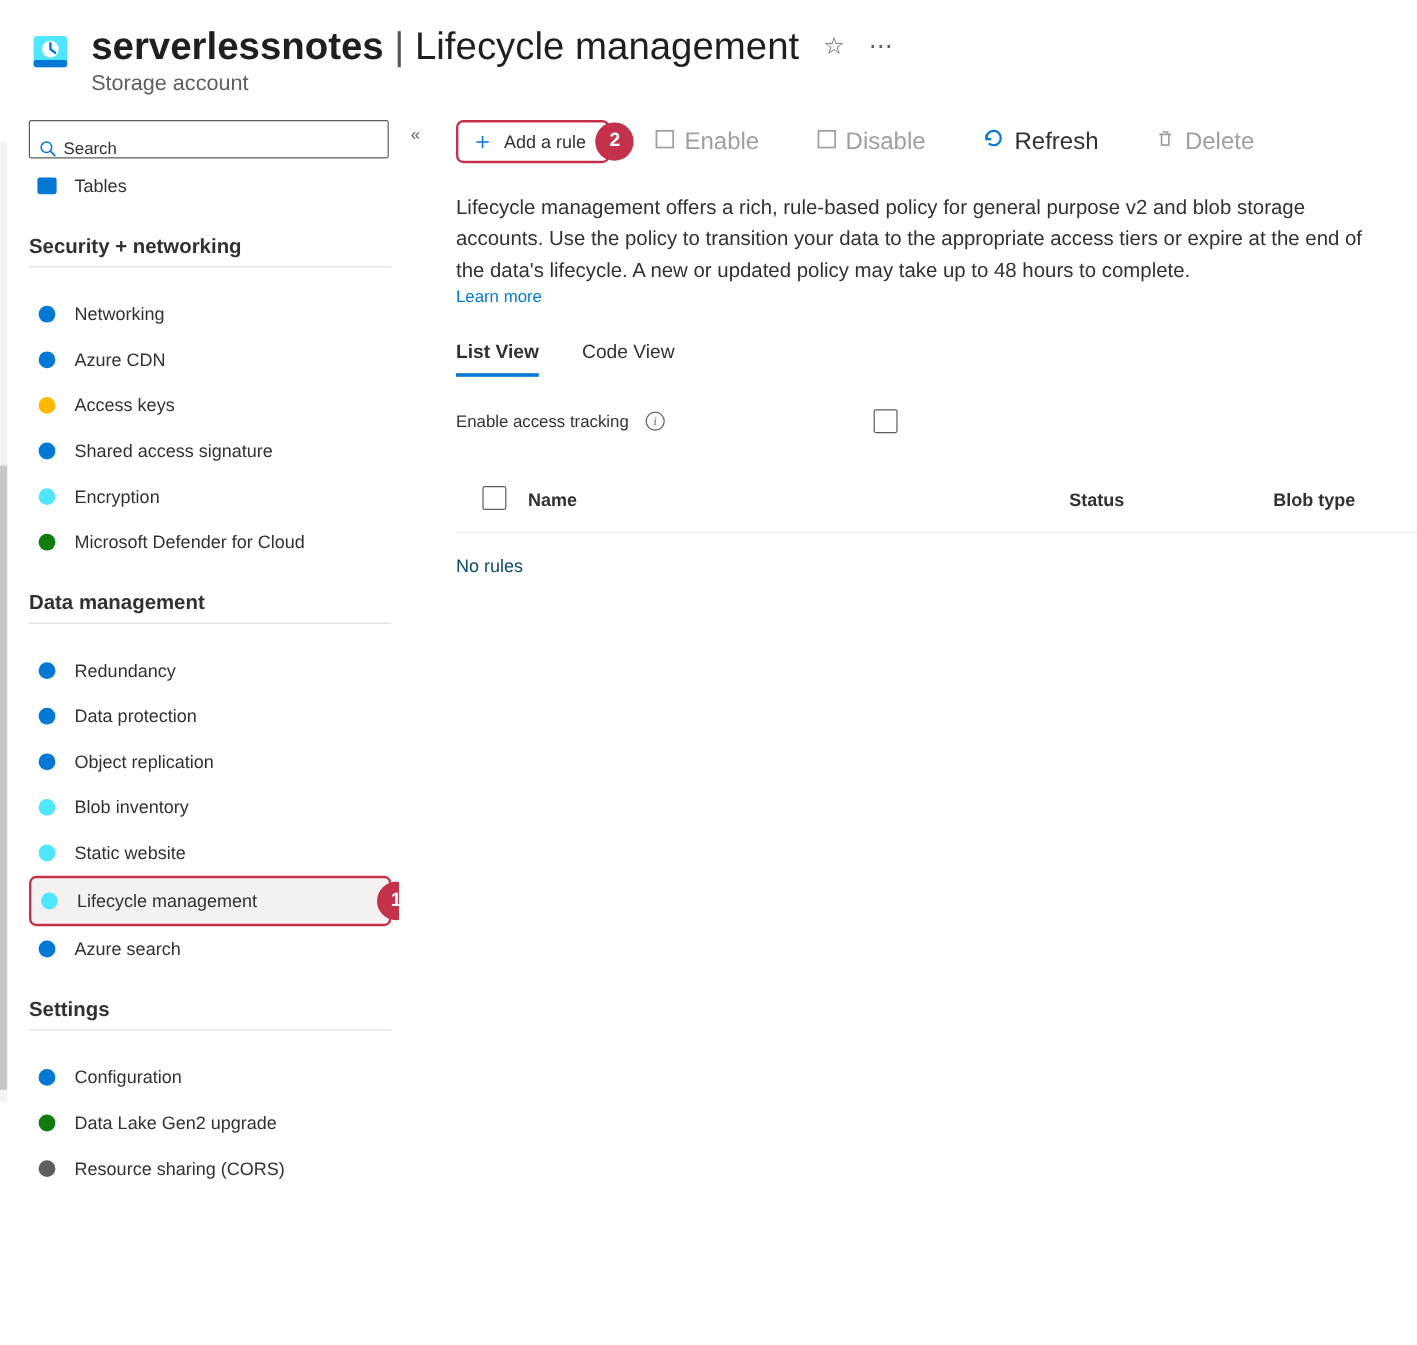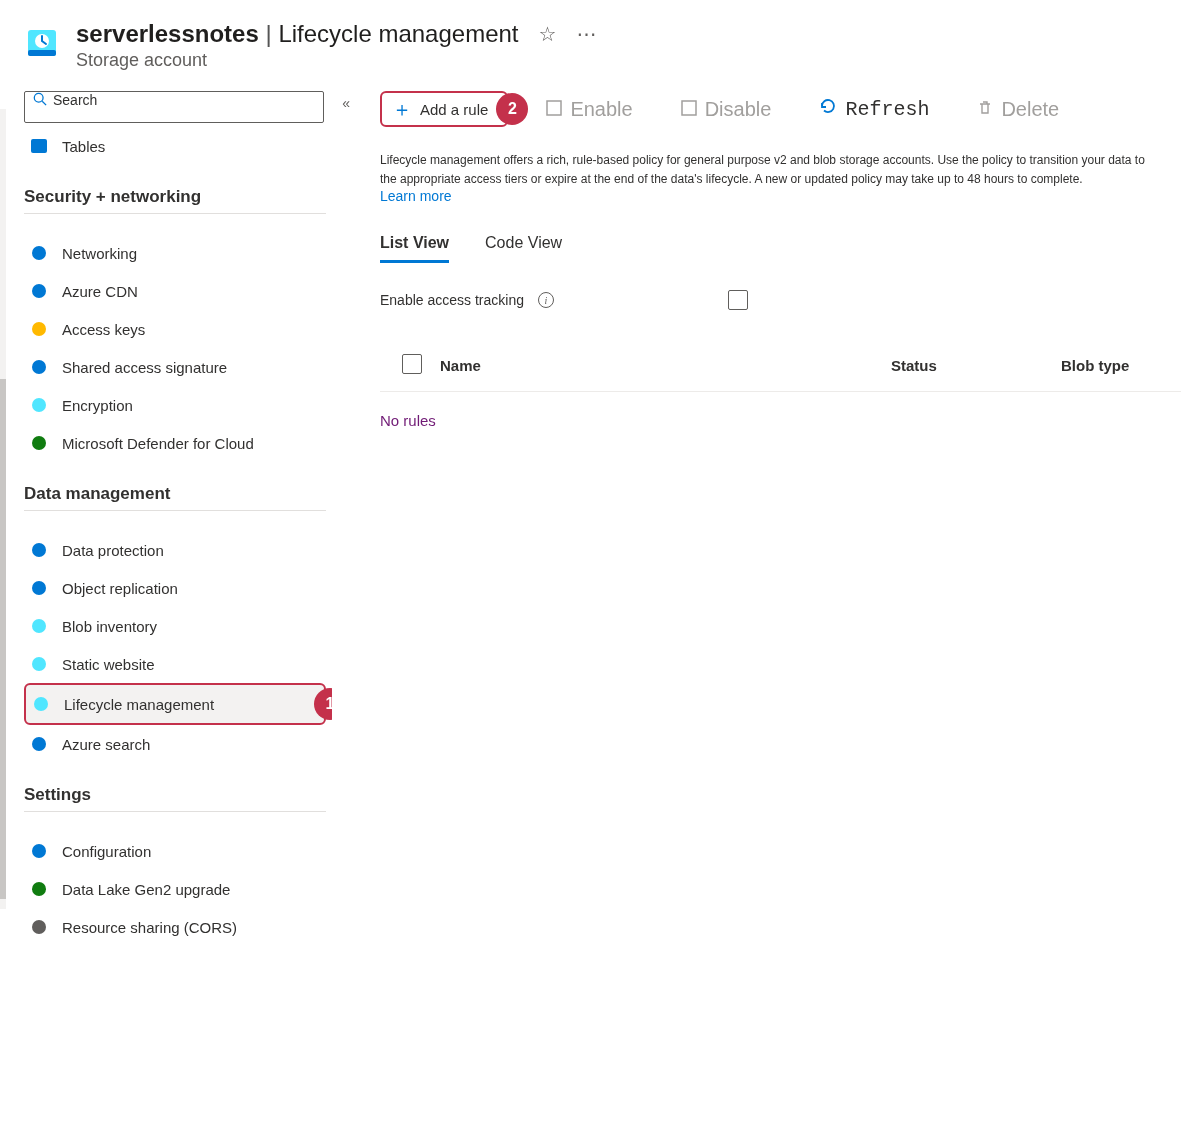--- a/index.html
+++ b/index.html
@@ -18,42 +18,42 @@
     align-items: flex-start;
     gap: 16px;
   }
   .header-icon {
     width: 36px; height: 36px;
     flex-shrink: 0;
     margin-top: 4px;
   }
   .header-title-row { display: flex; align-items: center; gap: 20px;}
   .header-title {
-    font-size: 24px;
+    font-size: 32px;
     font-weight: 600;
     color: #201f1e;
     letter-spacing: 0;
   }
   .header-title .sep { font-weight: 300; color:#555; }
   .header-title .sub { font-weight: 400; }
   .header-subtitle {
     font-size: 18px;
     color: #605e5c;
     margin-top: 2px;
   }
   .star, .more { cursor: pointer; color:#605e5c; font-size:20px; }
   .body { display: flex; }
   .sidebar {
     width: 340px;
     flex-shrink: 0;
     padding: 12px 8px 0 24px;
     position: relative;
   }
   .search-box {
-    display: flex; align-items: flex-start;
+    display: flex; align-items: flex-end;
     border: 1px solid #605e5c;
     border-radius: 2px;
     height: 32px;
     padding: 0 8px;
     color: #605e5c;
     margin-bottom: 4px;
     width: 300px;
   }
   .search-box svg { margin-right: 6px; flex-shrink:0; }
   .search-box span { font-size: 14px; color:#323130;}
@@ -129,31 +129,31 @@
     gap: 28px;
     margin-bottom: 24px;
   }
   .tb-btn {
     display:flex; align-items:center; gap:8px;
     font-size: 20px;
     cursor:pointer;
     padding: 6px 10px;
   }
   .tb-btn.disabled { color:#a19f9d; }
-  .tb-btn.enabled { color:#323130;font-family:Liberation Mono, monospace; }
+  .tb-btn.enabled { color:#323130; }
   .add-rule-wrap { position:relative; }
   .add-rule-box {
     border: 2.5px solid #c4314b;
     border-radius: 6px;
     padding: 6px 18px 6px 10px;
     display:flex; align-items:center; gap:8px;
     font-size:15px;
   }
   .add-rule-box .plus { color:#0078d4; font-size:20px; font-weight:300; line-height:1;}
-  .desc { font-size: 12px; line-height: 1.55; color:#323130; max-width: 780px;}
+  .desc { font-size: 17px; line-height: 1.55; color:#323130; max-width: 780px;}
   .learn { color:#0078d4; cursor:pointer; }
   .tabs { display:flex; gap:36px; margin-top:22px; border-bottom:1px solid transparent;}
   .tab { font-size:16px; padding: 8px 0; cursor:pointer; color:#323130;}
   .tab.active { font-weight:600; border-bottom: 3px solid #0078d4; }
   .track-row { margin-top:26px; display:flex; align-items:center; gap:14px;}
   .info-ic { width:16px;height:16px;border:1px solid #605e5c;border-radius:50%;display:inline-flex;align-items:center;justify-content:center;font-size:10px;color:#605e5c;font-style:italic;font-family:serif;}
   .chk {
     width:20px;height:20px;border:1px solid #605e5c;border-radius:2px;
     display:inline-block;
   }
@@ -164,21 +164,21 @@
     align-items:center;
     padding: 14px 0;
     border-bottom:1px solid #edebe9;
     font-weight:600;
     font-size:15px;
   }
   .col-chk{ width:60px; padding-left:22px;}
   .col-name{ flex:1;}
   .col-status{ width:170px;}
   .col-blob{ width:120px;}
-  .norules{ margin-top:20px; font-size:15px; color:#701a75;}
+  .norules{ margin-top:20px; font-size:15px; color:#0c4a6e;}
   
   .ic-square{width:16px;height:14px;background:#0078d4;border-radius:2px;}
 </style>
 </head>
 <body>
 
 <div class="header">
   <div class="header-icon">
     <svg viewBox="0 0 36 36">
         <rect x="4" y="6" width="28" height="26" rx="3" fill="#50e6ff"></rect>
@@ -271,20 +271,28 @@
             </span>
             <span>Microsoft Defender for Cloud</span>
           </div>
           <div class="sb-group">Data management</div>
           <div class="sb-item">
             <span class="sb-item-icon">
               <svg width="18" height="18" viewBox="0 0 18 18">
                 <circle cx="9" cy="9" r="7" fill="#0078d4"></circle>
               </svg>
             </span>
+            <span>Redundancy</span>
+          </div>
+          <div class="sb-item">
+            <span class="sb-item-icon">
+              <svg width="18" height="18" viewBox="0 0 18 18">
+                <circle cx="9" cy="9" r="7" fill="#0078d4"></circle>
+              </svg>
+            </span>
             <span>Data protection</span>
           </div>
           <div class="sb-item">
             <span class="sb-item-icon">
               <svg width="18" height="18" viewBox="0 0 18 18">
                 <circle cx="9" cy="9" r="7" fill="#0078d4"></circle>
               </svg>
             </span>
             <span>Object replication</span>
           </div>

